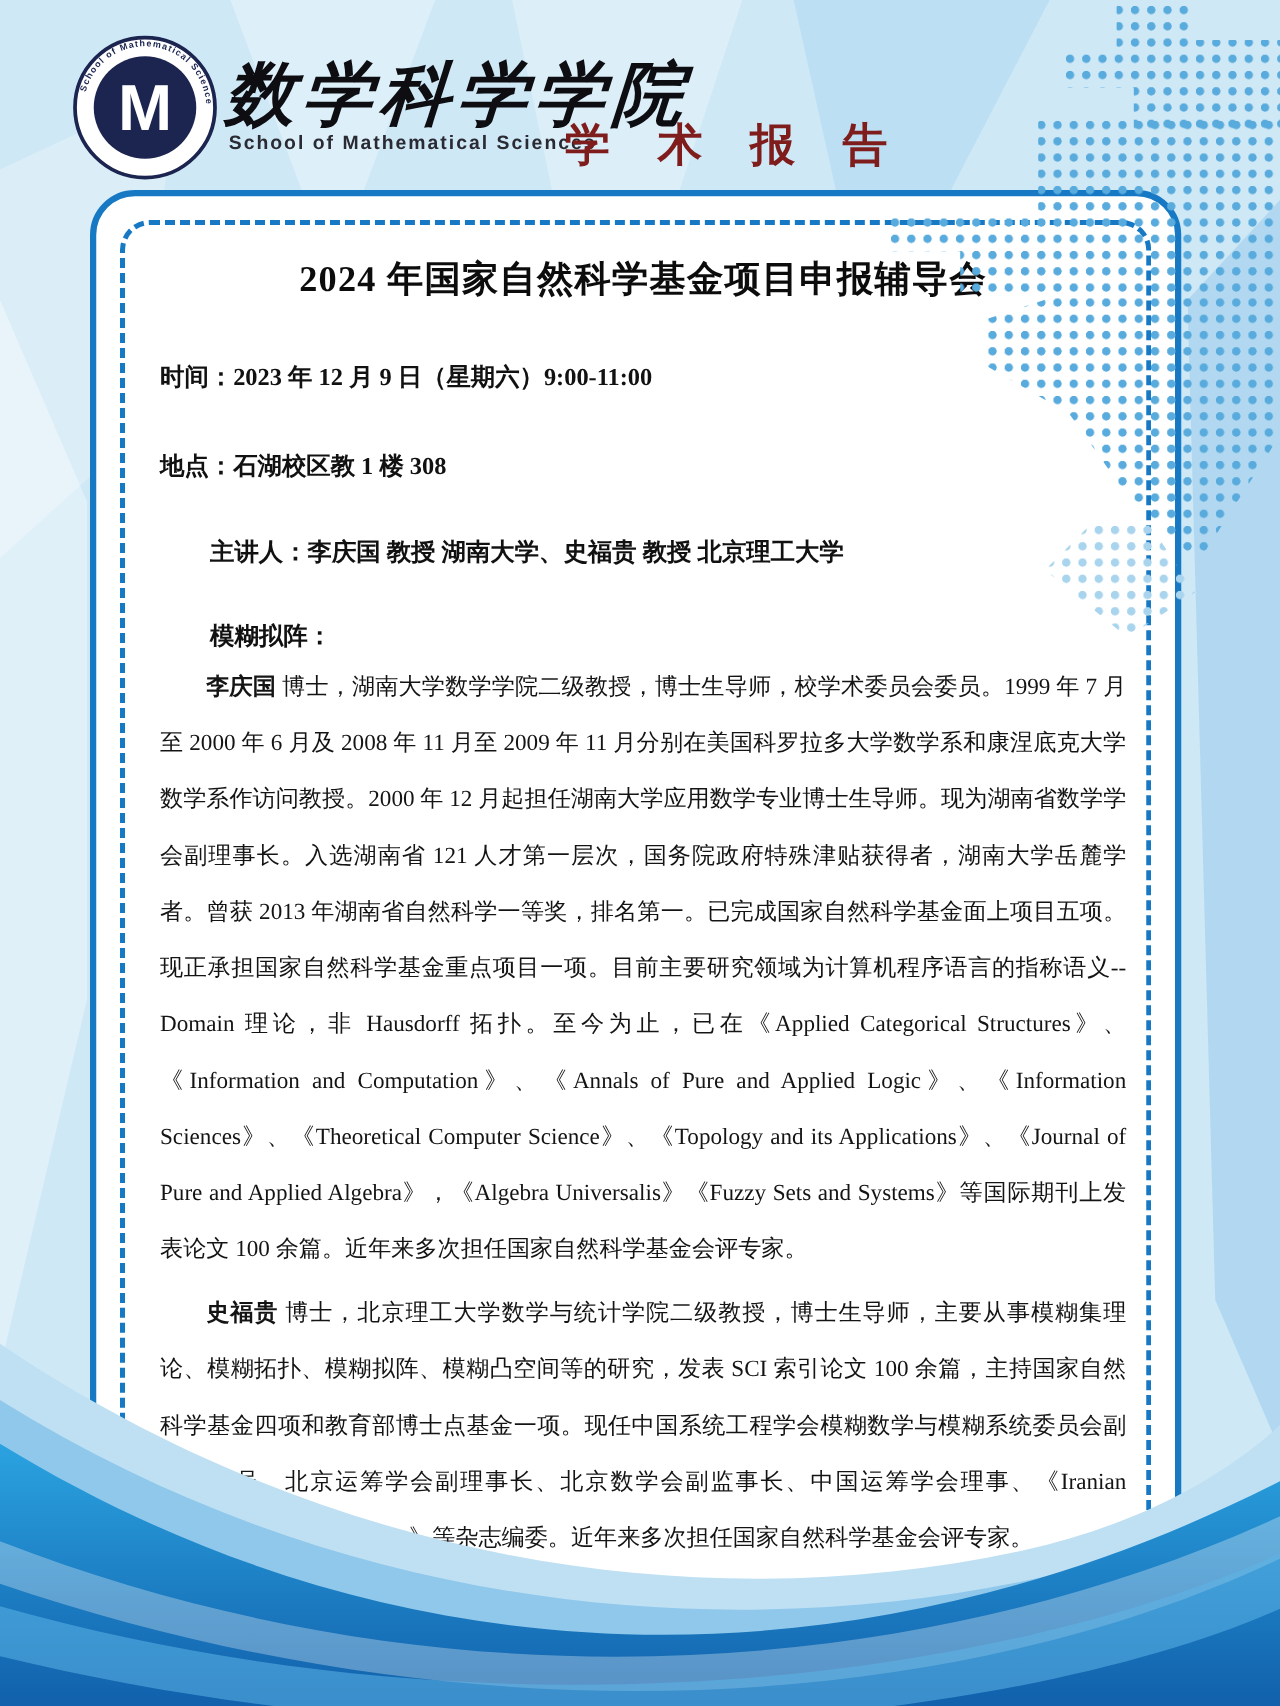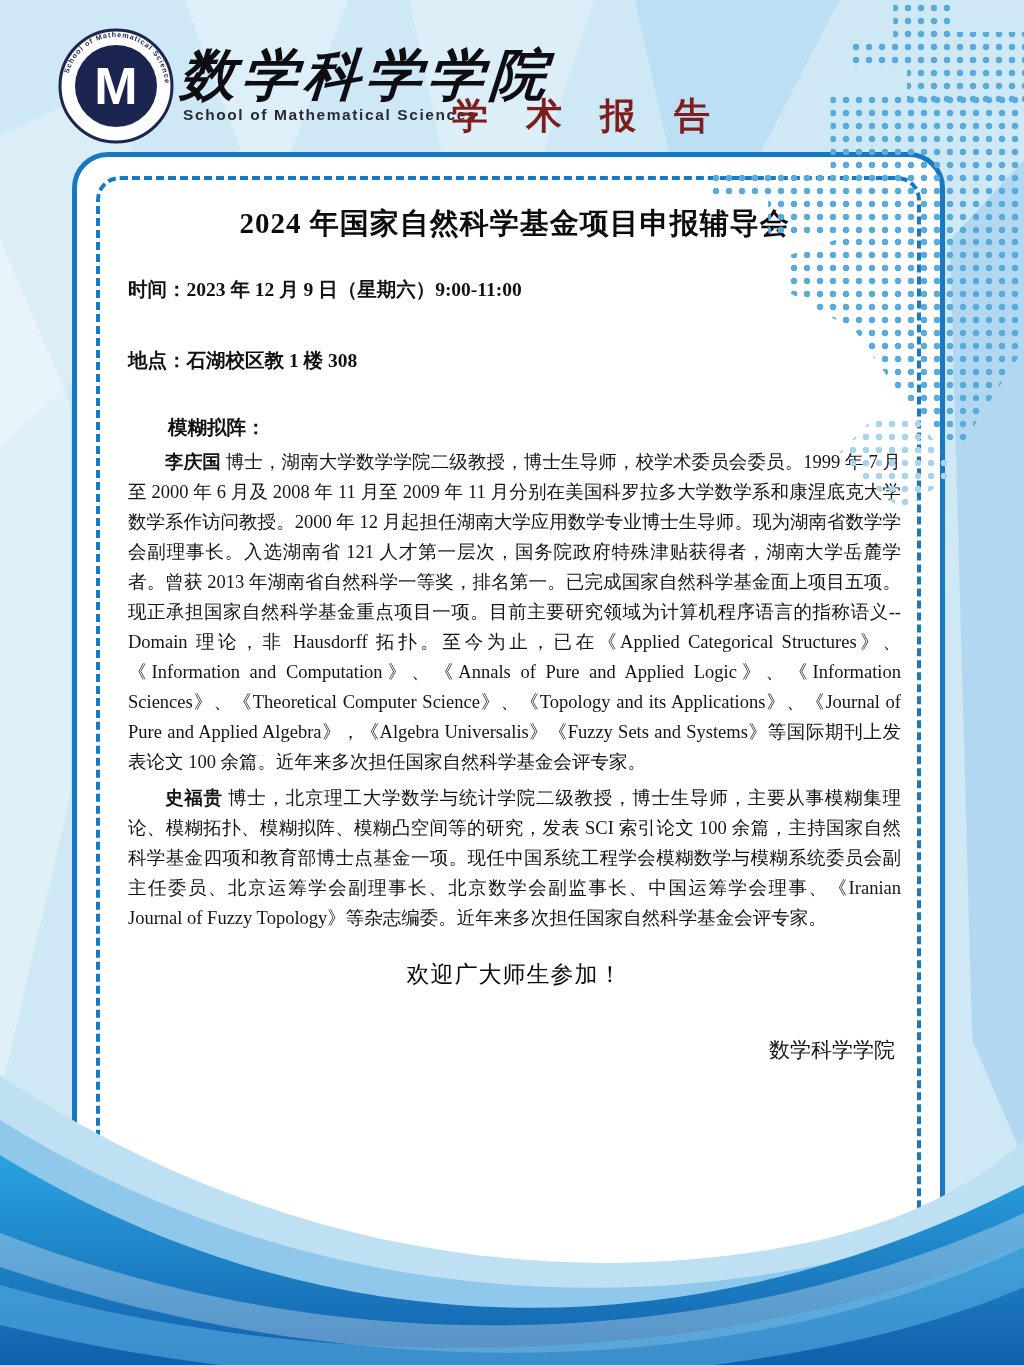--- a/index.html
+++ b/index.html
@@ -50,26 +50,26 @@
     position:absolute;left:19px;top:19px;right:19px;bottom:19px;
     border:4px dashed #1779c4;border-radius:24px;
     padding:24px 16px 0 28px;box-sizing:border-box;
     color:#111;
   }
   .notice-title{
     margin:0;text-align:center;font-size:29px;font-weight:bold;color:#0c0c0c;
     letter-spacing:1px;white-space:nowrap;
   }
   .meta-row{margin:0;font-size:19.5px;font-weight:bold;white-space:nowrap;}
-  .row-time{margin-top:32px;}
+  .row-time{margin-top:44px;}
   .row-venue{margin-top:44px;}
   .row-speakers{margin-top:42px;margin-left:40px;}
   .row-bio-heading{margin-top:40px;margin-left:40px;}
   .bio{
-    margin:6px 0 0 0;font-size:18.5px;line-height:30px;
+    margin:6px 0 0 0;font-size:18.5px;line-height:45px;
     text-align:justify;text-indent:2em;color:#141414;
   }
   .bio b{font-weight:bold;}
   .welcome{
     margin:26px 0 0 0;text-align:center;font-size:23px;color:#0c0c0c;
     letter-spacing:1px;font-weight:normal;
   }
   .signature{
     margin:46px 6px 0 0;text-align:right;font-size:21px;color:#141414;
   }
@@ -122,20 +122,21 @@
 
   <div class="card">
     <div class="card-dashed">
 
       <h1 class="notice-title">2024 年国家自然科学基金项目申报辅导会</h1>
 
       <p class="meta-row row-time"><span>时间：</span><span>2023 年 12 月 9 日（星期六）9:00-11:00</span></p>
 
       <p class="meta-row row-venue"><span>地点：</span><span>石湖校区教 1 楼 308</span></p>
 
+      <p class="meta-row row-speakers"><span>主讲人：</span><span>李庆国 教授 湖南大学、史福贵 教授 北京理工大学</span></p>
 
       <p class="meta-row row-bio-heading">模糊拟阵：</p>
 
       <p class="bio"><b>李庆国</b><span> 博士，湖南大学数学学院二级教授，博士生导师，校学术委员会委员。1999 年 7 月至 2000 年 6 月及 2008 年 11 月至 2009 年 11 月分别在美国科罗拉多大学数学系和康涅底克大学数学系作访问教授。2000 年 12 月起担任湖南大学应用数学专业博士生导师。现为湖南省数学学会副理事长。入选湖南省 121 人才第一层次，国务院政府特殊津贴获得者，湖南大学岳麓学者。曾获 2013 年湖南省自然科学一等奖，排名第一。已完成国家自然科学基金面上项目五项。现正承担国家自然科学基金重点项目一项。目前主要研究领域为计算机程序语言的指称语义--Domain 理论，非 Hausdorff 拓扑。至今为止，已在《Applied Categorical Structures》、《Information and Computation》、《Annals of Pure and Applied Logic》、《Information Sciences》、《Theoretical Computer Science》、《Topology and its Applications》、《Journal of Pure and Applied Algebra》，《Algebra Universalis》《Fuzzy Sets and Systems》等国际期刊上发表论文 100 余篇。近年来多次担任国家自然科学基金会评专家。</span></p>
 
       <p class="bio"><b>史福贵</b><span> 博士，北京理工大学数学与统计学院二级教授，博士生导师，主要从事模糊集理论、模糊拓扑、模糊拟阵、模糊凸空间等的研究，发表 SCI 索引论文 100 余篇，主持国家自然科学基金四项和教育部博士点基金一项。现任中国系统工程学会模糊数学与模糊系统委员会副主任委员、北京运筹学会副理事长、北京数学会副监事长、中国运筹学会理事、《Iranian Journal of Fuzzy Topology》等杂志编委。近年来多次担任国家自然科学基金会评专家。</span></p>
 
       <p class="welcome">欢迎广大师生参加！</p>
 
       <p class="signature">数学科学学院</p>

